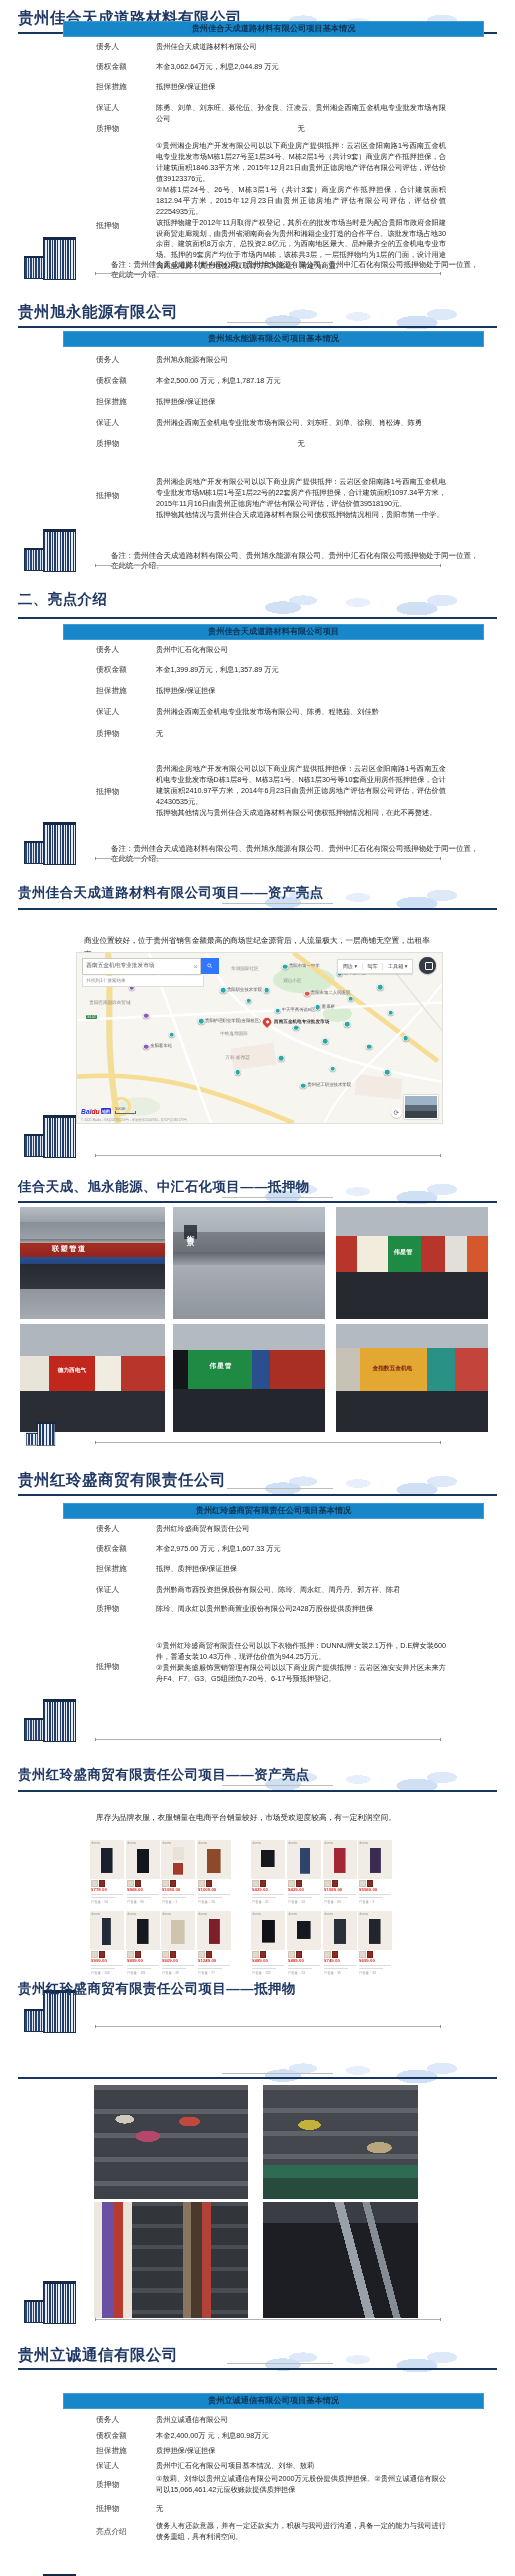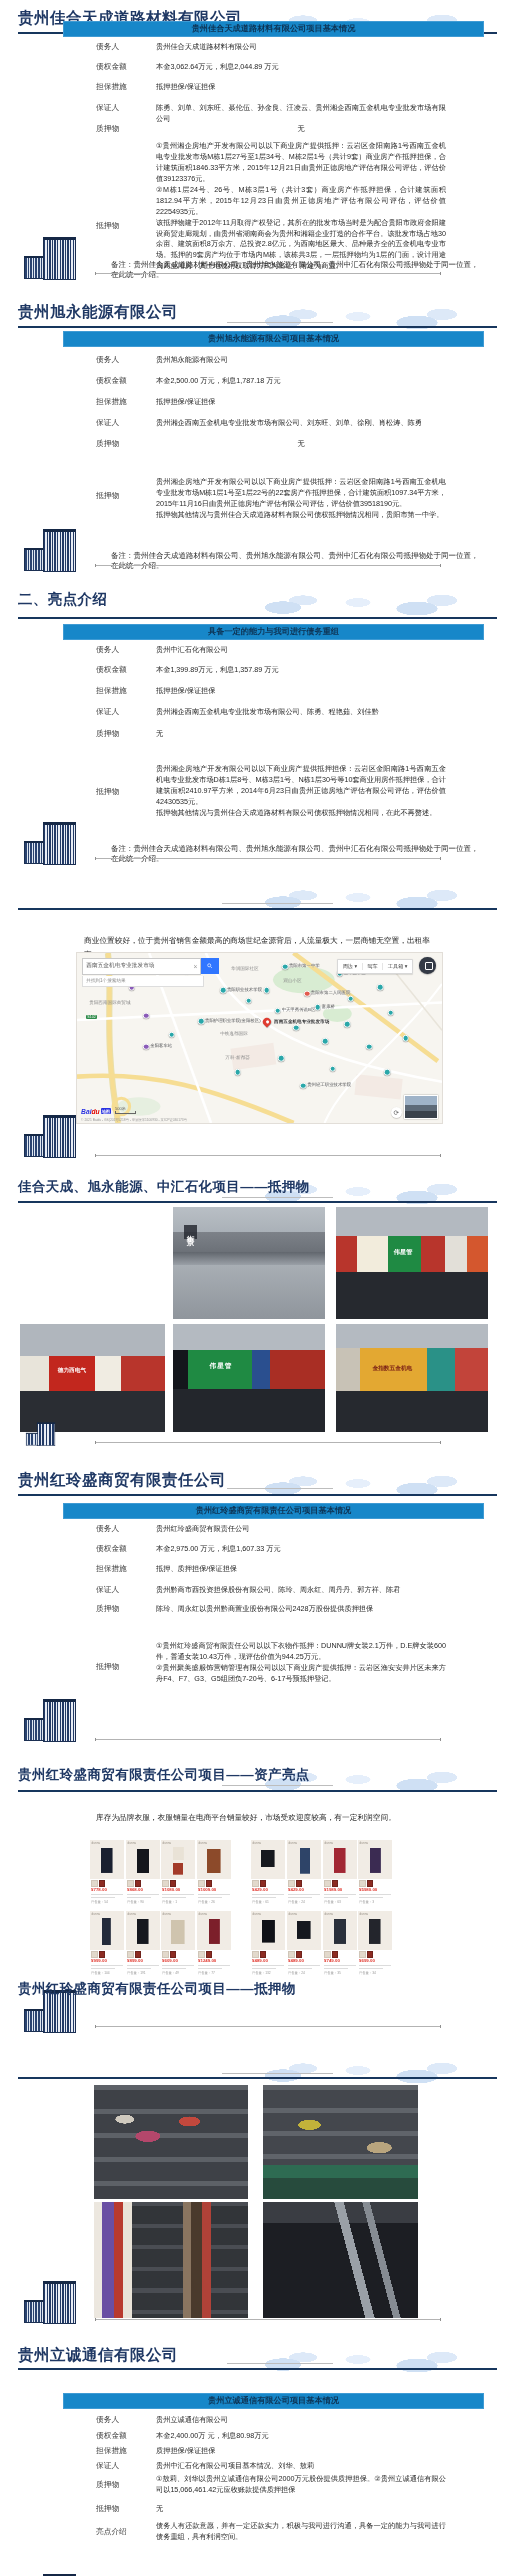--- a/index.html
+++ b/index.html
@@ -172,21 +172,21 @@
       </div>
     </div>
   <div class="remark" style="top:551px">备注：贵州佳合天成道路材料有限公司、贵州旭永能源有限公司、贵州中汇石化有限公司抵押物处于同一位置，在此统一介绍。</div>
   <div class="bldg" style="left:14.4px;top:530px"></div>
   <div class="gline" style="top:565px"></div>
 
   <div class="cloud" style="left:247px;top:587px"></div>
   <div class="h-slide" style="top:590px;font-size:14.4px">二、亮点介绍</div>
   <div class="rule-navy" style="top:617px"></div>
   <div class="tbl" style="top:624px">
-    <div class="tbl-head">具备一定的能力与我司进行债务重组</div>
+    <div class="tbl-head">贵州佳合天成道路材料有限公司项目</div>
 
   <div class="trow" style="top:20.6px">
         <span class="lbl">债务人</span>
         <span class="val">贵州中汇石化有限公司</span>
       </div>
       <div class="trow" style="top:41px">
         <span class="lbl">债权金额</span>
         <span class="val">本金1,399.89万元，利息1,357.89 万元</span>
       </div>
       <div class="trow" style="top:62px">
@@ -205,20 +205,21 @@
         <span class="lbl" style="top:23px">抵押物</span>
         <span class="val">贵州湘企房地产开发有限公司以以下商业房产提供抵押担保：云岩区金阳南路1号西南五金机电专业批发市场D栋1层8号、M栋3层1号、N栋1层30号等10套商业用房作抵押担保，合计建筑面积2410.97平方米，2014年6月23日由贵州正德房地产评估有限公司评估，评估价值42430535元。
 抵押物其他情况与贵州佳合天成道路材料有限公司债权抵押物情况相同，在此不再赘述。</span>
       </div>
     </div>
   <div class="remark" style="top:844px">备注：贵州佳合天成道路材料有限公司、贵州旭永能源有限公司、贵州中汇石化有限公司抵押物处于同一位置，在此统一介绍。</div>
   <div class="bldg" style="left:14.4px;top:823px"></div>
   <div class="gline" style="top:858px"></div>
 
   <div class="cloud" style="left:247px;top:882px"></div>
+  <div class="h-slide" style="top:884px">贵州佳合天成道路材料有限公司项目——资产亮点</div>
   <div class="rule-thin" style="top:903px"></div>
   <div class="rule-navy" style="top:908px"></div>
   <div class="para" style="left:84px;top:934px;width:355px">商业位置较好，位于贵州省销售金额最高的商场世纪金源背后，人流量极大，一层商铺无空置，出租率高。</div>
 
   <div class="map" style="left:76px;top:952px;width:365px;height:170px">
     <svg class="bg" viewBox="0 0 708 330" preserveAspectRatio="none">
       <rect width="708" height="330" fill="#f7f5f0"></rect>
       <ellipse cx="440" cy="52" rx="60" ry="26" fill="#d8ecd2"></ellipse>
       <ellipse cx="505" cy="118" rx="28" ry="16" fill="#d8ecd2"></ellipse>
       <ellipse cx="120" cy="298" rx="42" ry="18" fill="#e6efe0"></ellipse>
@@ -387,20 +388,23 @@
   </div>
   <div class="bldg" style="left:14.4px;top:1116px"></div>
   <div class="gline" style="top:1155px"></div>
 
   <div class="cloud" style="left:247px;top:1176px"></div>
   <div class="h-slide" style="top:1178px">佳合天成、旭永能源、中汇石化项目——抵押物</div>
   <div class="rule-thin" style="top:1197px"></div>
   <div class="rule-navy" style="top:1201px"></div>
   <div class="phgrp" style="top:1207px;height:225px">
 
+  <div class="ph" style="left:20px;top:0;width:145px;height:112px;background:linear-gradient(180deg,#b7bdc4 0%,#9aa1a9 13%,#878e96 13%,#9aa1a9 29%,#767d85 29%,#b0aba1 32%,#a92e24 32%,#8f261e 45%,#2a4f8f 45%,#24457f 51%,#26292f 51%,#33363d 73%,#90959c 73%,#a6abb2 100%)">
+        <span class="ph-ov" style="left:22%;top:33%;color:#fff;font-size:7.2px;letter-spacing:1.5px">联塑管道</span>
+      </div>
       <div class="ph" style="left:173px;top:0;width:152px;height:112px;background:linear-gradient(180deg,#b9bfc5 0%,#aab1b8 22%,#7d8289 22%,#6c7178 40%,#60656c 40%,#9ba1a8 52%,#a8aeb4 52%,#8f959c 100%)">
         <span class="ph-ov" style="left:7%;top:16%;color:#fff;font-size:7.7px;writing-mode:vertical-rl;background:rgba(40,44,52,.85);padding:4.1px 1.5px;letter-spacing:3.1px">街景</span>
       </div>
       <div class="ph" style="left:336px;top:0;width:152px;height:112px;background-image:linear-gradient(180deg,#b3b9c0 0 26%,rgba(0,0,0,0) 26%),linear-gradient(180deg,rgba(0,0,0,0) 0 58%,#26292f 58% 100%),linear-gradient(90deg,#b8352c 0 14%,#f2ecdc 14% 34%,#1f8a43 34% 56%,#b8352c 56% 72%,#e2dfd8 72% 86%,#d4572e 86% 100%)">
         <span class="ph-ov" style="left:38%;top:37%;color:#fff;font-size:6.2px">伟星管</span>
       </div>
       <div class="ph" style="left:20px;top:117px;width:145px;height:108px;background-image:linear-gradient(180deg,#b0b6bd 0 30%,rgba(0,0,0,0) 30%),linear-gradient(180deg,rgba(0,0,0,0) 0 62%,#2a2d33 62% 100%),linear-gradient(90deg,#e8e4da 0 20%,#c2271e 20% 52%,#f0ece2 52% 70%,#b8352c 70% 100%)">
         <span class="ph-ov" style="left:26%;top:40%;color:#fff;font-size:5.7px">德力西电气</span>
       </div>
       <div class="ph" style="left:173px;top:117px;width:152px;height:108px;background-image:linear-gradient(180deg,#b4bac1 0 24%,rgba(0,0,0,0) 24%),linear-gradient(180deg,rgba(0,0,0,0) 0 60%,#23262c 60% 100%),linear-gradient(90deg,#14161c 0 10%,#1f8a43 10% 52%,#2a4f8f 52% 64%,#a92e24 64% 100%)">

